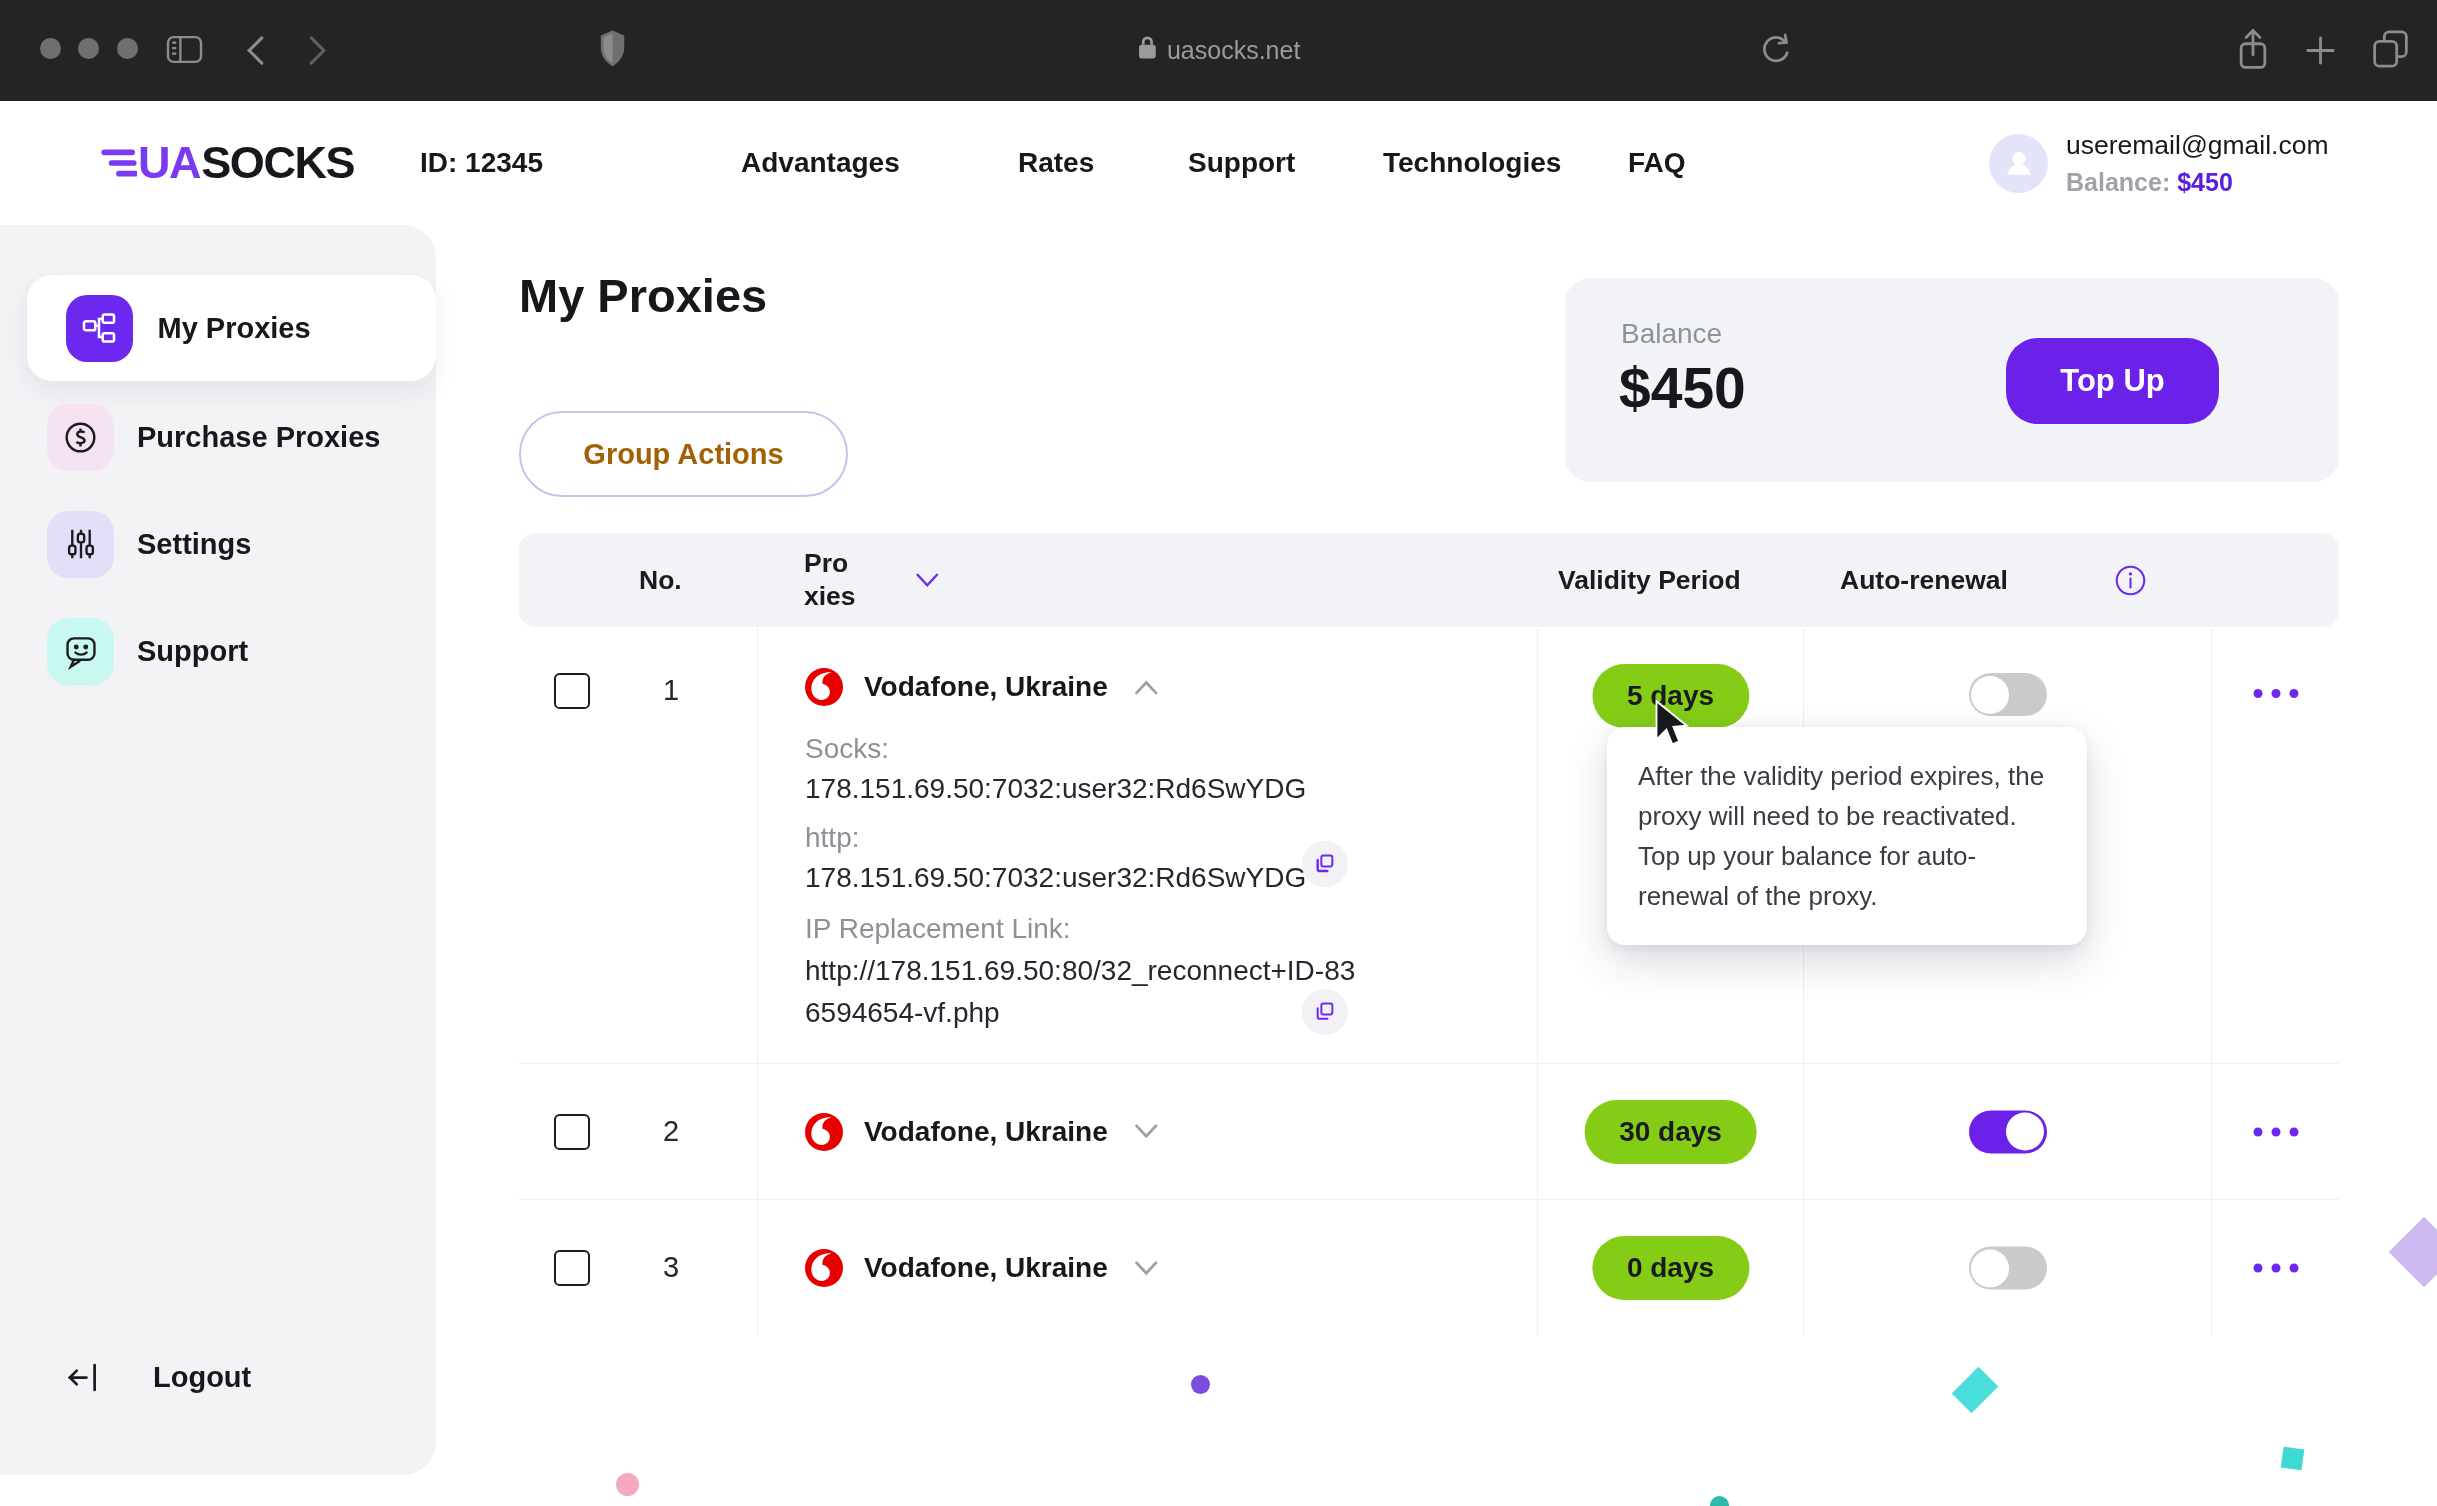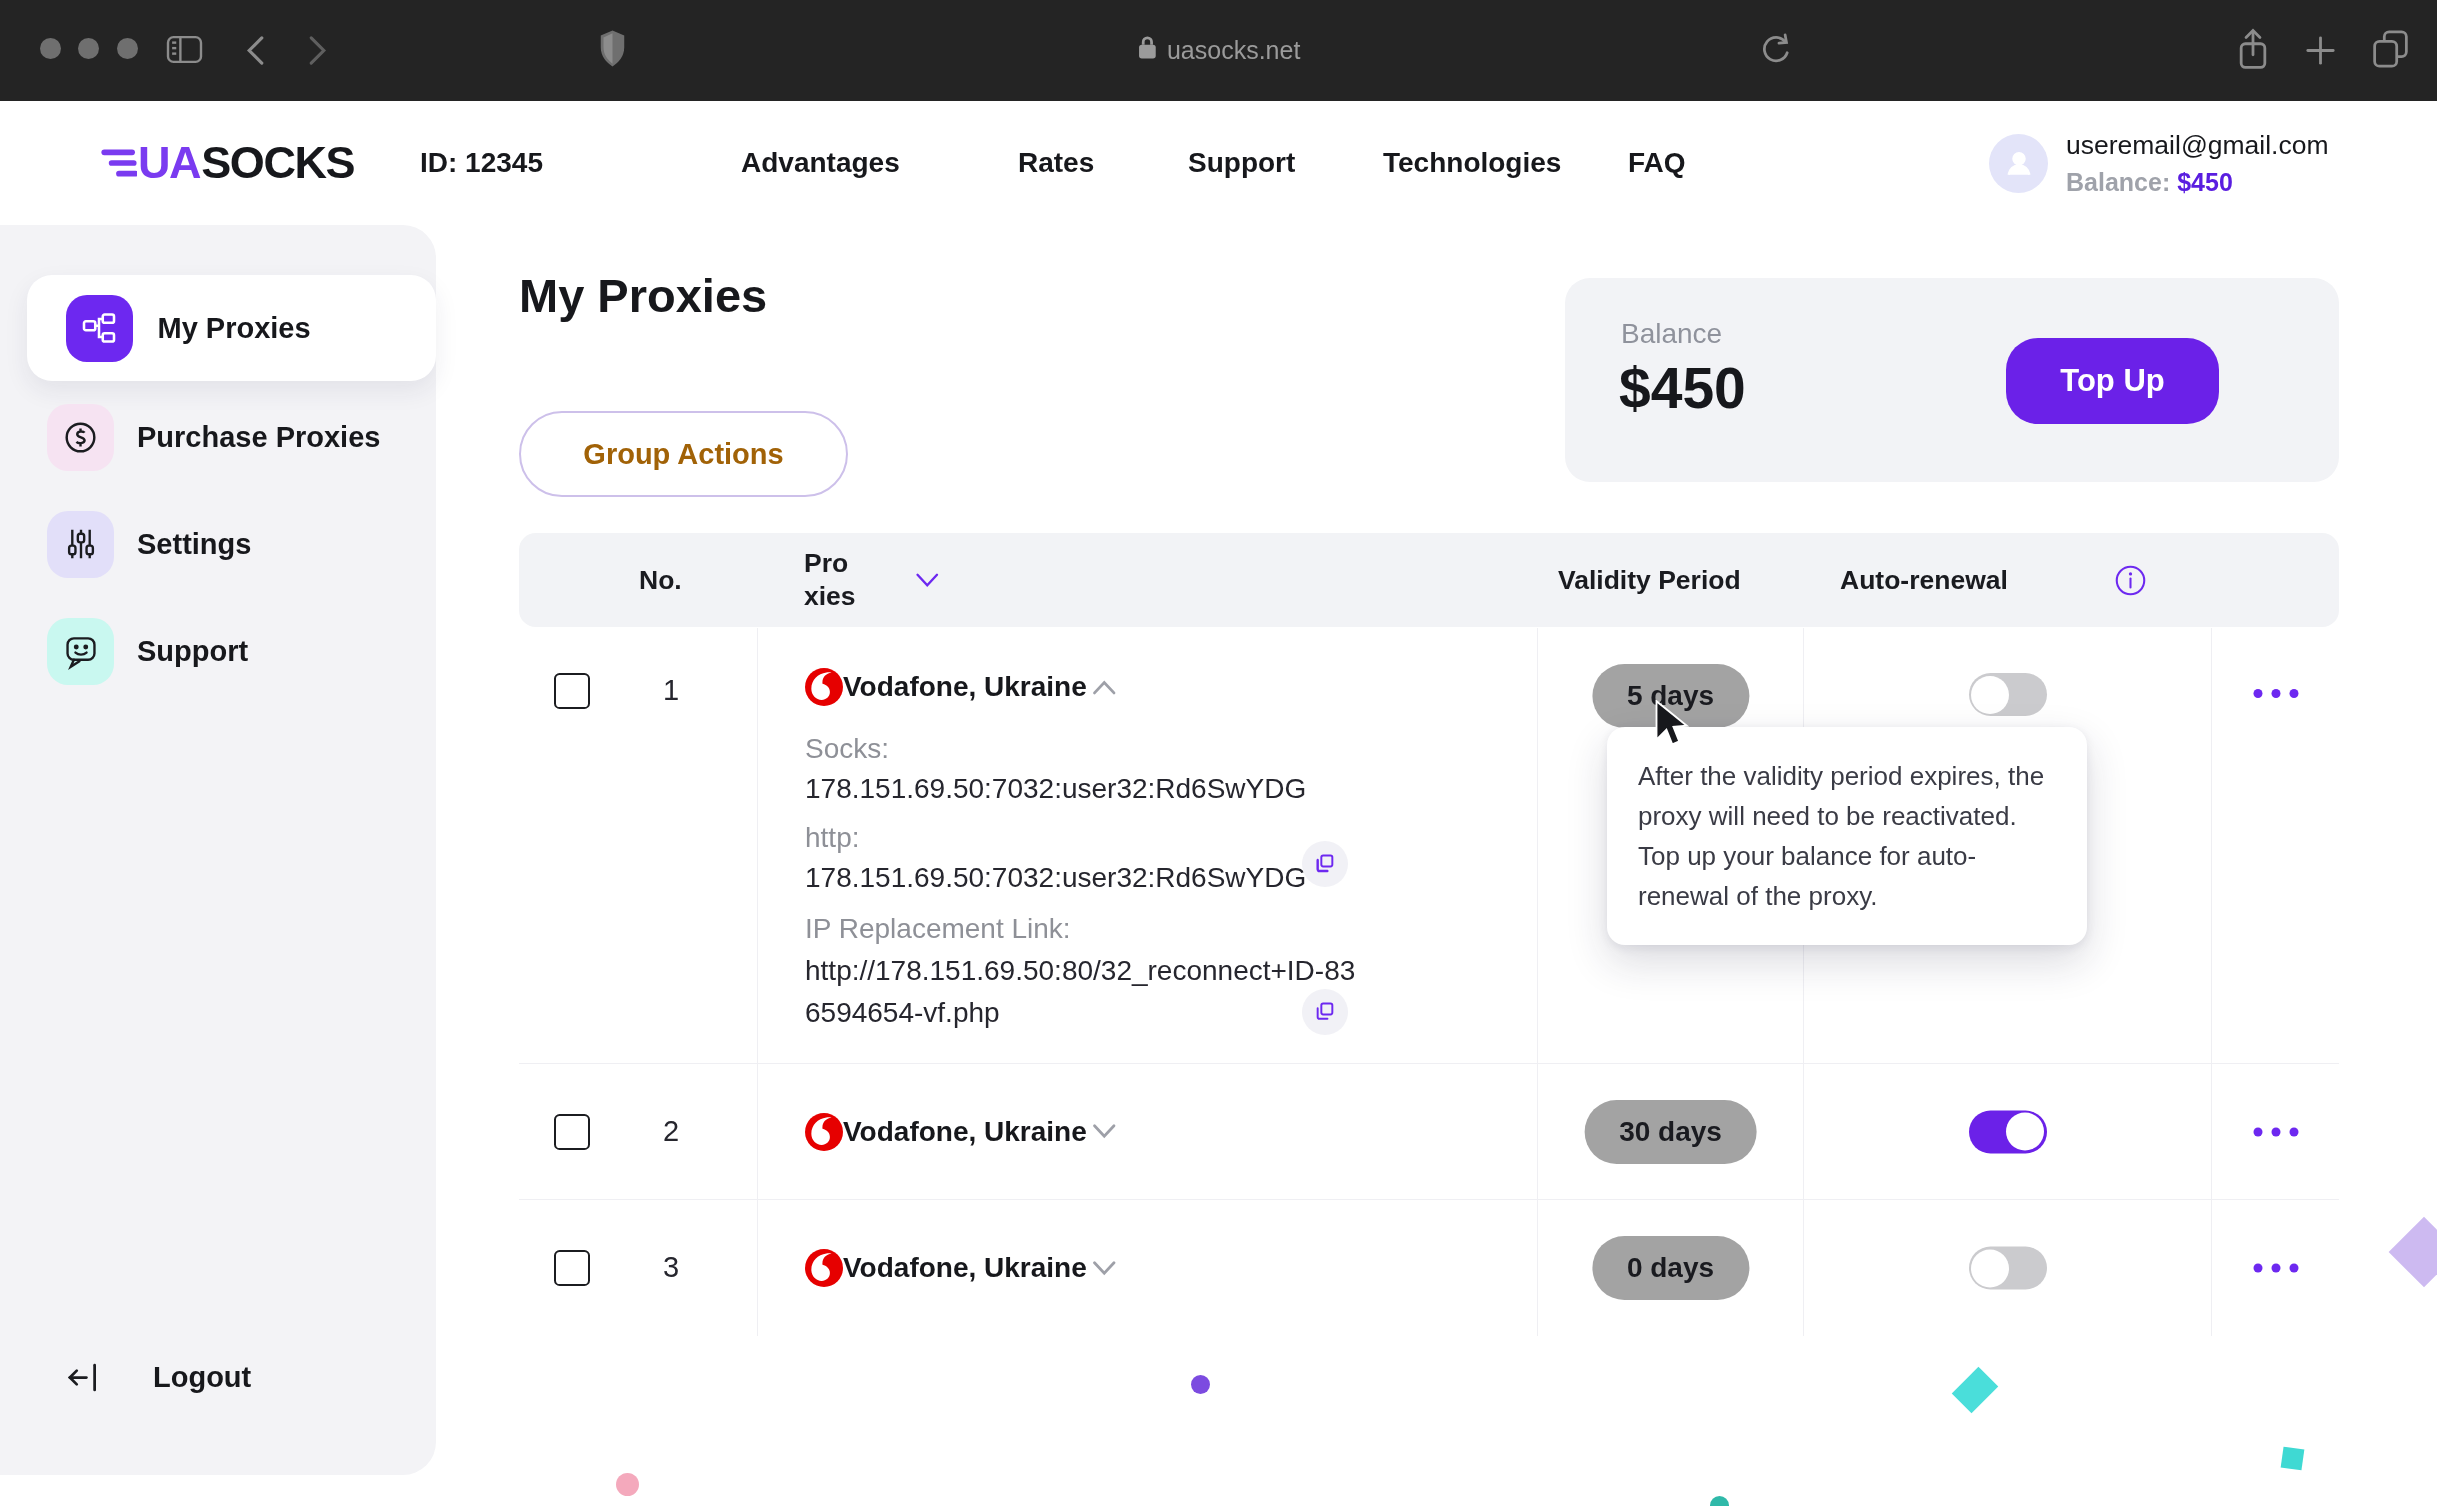--- a/index.html
+++ b/index.html
@@ -73,35 +73,35 @@
   .trow.r1 { height:436px; } .trow.compact { height:136px; }
   .trow { border-bottom:1.4px solid #EFEFF3; }
   .trow:last-child { border-bottom:none; }
   .cell { position:relative; }
   .cell.bl { border-left:1.4px solid #EFEFF3; }
   .checkbox { position:absolute; left:35px; width:36px; height:36px; border:2.8px solid #1B1C20;
               border-radius:5.6px; background:#fff; cursor:pointer; }
   .rownum { position:absolute; left:131px; width:42px; text-align:center; font-size:29px; color:#26262E; }
   .r1 .checkbox { top:45px; } .r1 .rownum { top:46px; }
   .compact .checkbox { top:50px; } .compact .rownum { top:51px; }
-  .proxy-head { position:absolute; left:47px; display:flex; align-items:center; gap:0; }
+  .proxy-head { position:absolute; left:47px; display:flex; align-items:center; gap:21px; }
   .r1 .proxy-head { top:40px; }
   .compact .proxy-head { top:50%; transform:translateY(-50%); }
   .voda { width:38px; height:38px; }
   .proxy-name { font-size:28px; font-weight:700; color:#17181C; white-space:nowrap; }
   .chev-btn { background:none; border:none; cursor:pointer; padding:4.2px; line-height:0; }
   .d-label { position:absolute; left:47px; font-size:28px; color:#8E9097; }
   .d-value { position:absolute; left:47px; font-size:28px; color:#26262E; }
   .d-link  { position:absolute; left:47px; width:565px; font-size:28px; color:#26262E;
              word-break:break-all; line-height:42px; }
   .copy-btn { position:absolute; left:544px; width:46px; height:46px; border-radius:50%;
               background:#F1F1F6; border:none; cursor:pointer; display:flex;
               align-items:center; justify-content:center; }
   .badge { position:absolute; left:50%; transform:translateX(-50%); height:64px; padding:11px 35px;
-           background:#a3a3a3; border-radius:32px; display:flex; align-items:center;
+           background:#84cc16; border-radius:32px; display:flex; align-items:center;
            font-size:28px; font-weight:600; color:#1A1B20; white-space:nowrap; }
   .r1 .badge { top:36px; }
   .compact .badge { top:50%; transform:translate(-50%,-50%); }
   .toggle { position:absolute; left:50%; width:78px; height:43px; border-radius:21.6px;
             background:#CBCBCE; cursor:pointer; transform:translateX(-50%); }
   .r1 .toggle { top:45px; }
   .compact .toggle { top:50%; transform:translate(-50%,-50%); }
   .toggle .knob { position:absolute; top:2.8px; left:2.8px; width:38px; height:38px;
                   border-radius:50%; background:#fff; }
   .toggle.on { background:#6B21E8; }

